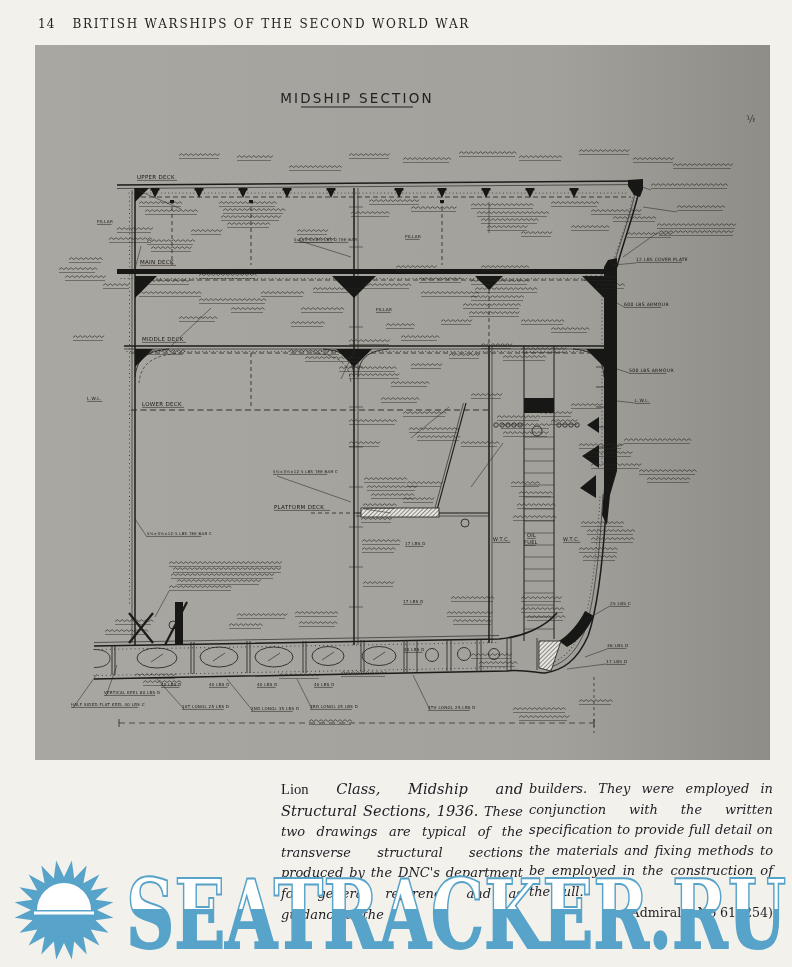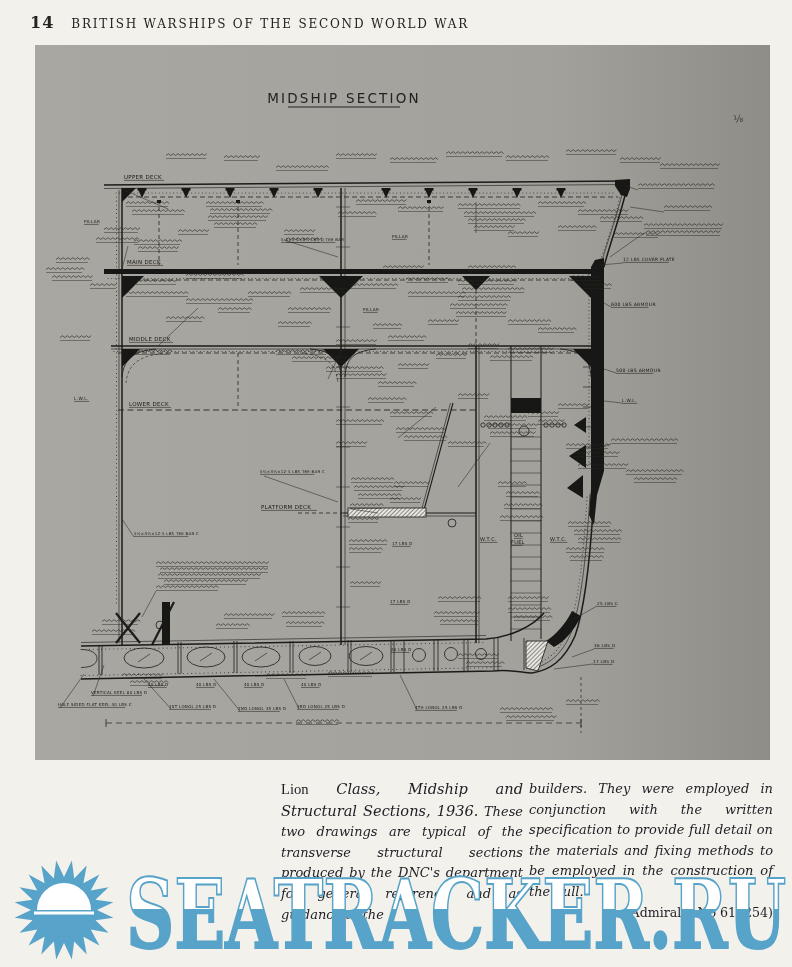--- a/index.html
+++ b/index.html
@@ -1,26 +1,26 @@
 <!DOCTYPE html>
 <html><head>
 <meta charset="utf-8">
 <style>
   html,body{margin:0;padding:0;}
   body{width:792px;height:967px;position:relative;background:#f3f1ec;font-family:"DejaVu Serif",serif;overflow:hidden;}
 
   
   .page-header{position:absolute;top:13px;left:30px;color:#24231f;white-space:nowrap;}
-  .page-num{font-weight:bold;font-size:16px;letter-spacing:1px;}
+  .page-num{font-weight:normal;font-size:12px;letter-spacing:1px;margin-left:8px;}
   .page-title{font-size:12px;letter-spacing:1.8px;margin-left:12px;}
 
   
   .photo-frame{position:absolute;left:35px;top:45px;width:735px;height:715px;
     background:linear-gradient(90deg,#a9a7a1 0%,#a3a19b 70%,#8f8d88 100%);
-    box-sizing:border-box;padding:12px 15px 14px 3px;}
+    box-sizing:border-box;padding:12px 15px 14px 16px;}
   .photo-paper{width:100%;height:100%;background:linear-gradient(180deg,#f0eee7 0%,#ecease3 60%,#e9e7e0 100%);overflow:hidden;}
   .photo-paper svg{display:block;font-family:"DejaVu Sans",sans-serif;}
 
   
   .caption-col{position:absolute;top:779px;font-size:13px;line-height:20.6px;
     text-align:justify;font-style:italic;color:#1e1e24;}
   .cap-c1{left:281px;width:242px;}
   .cap-c2{left:529px;width:244px;}
   .cap-title{font-size:14.6px;}
   .ship-name{font-style:normal;font-family:Liberation Serif, serif;}

